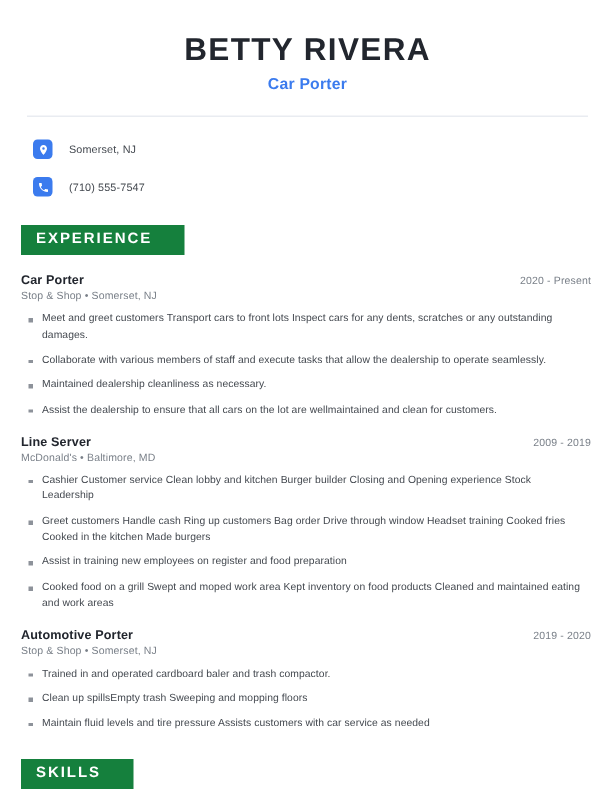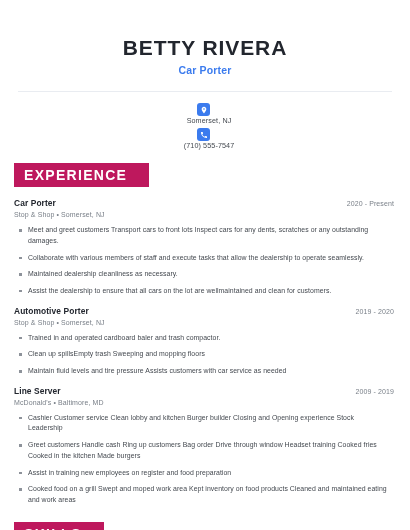--- a/index.html
+++ b/index.html
@@ -20,21 +20,21 @@
     width: 410px;
     height: 530px;
     background: #ffffff;
     padding: 0 14px;
     overflow: hidden;
     position: relative;
   }
 
   
   .header {
-    padding-top: 36px;
+    padding-top: 22px;
     text-align: center;
   }
 
   .full-name {
     font-size: 21px;
     font-weight: 700;
     letter-spacing: 0.9px;
     color: #22262e;
     line-height: 1.1;
   }
@@ -58,21 +58,20 @@
     margin-top: 11px;
     padding-left: 8px;
     list-style: none;
   }
 
   .contact-row {
     display: flex;
     align-items: center;
     height: 21px;
     margin-bottom: 4px;
-    flex-direction: column;
   }
 
   .contact-icon {
     width: 13px;
     height: 13px;
     border-radius: 3px;
     background: #3b7bee;
     display: inline-flex;
     align-items: center;
     justify-content: center;
@@ -85,23 +84,23 @@
     font-size: 7.2px;
     color: #43484f;
     letter-spacing: 0.1px;
   }
 
   
   .section { margin-top: 14px; }
 
   .section-badge {
     display: inline-block;
-    background: #be185d;
+    background: #15803d;
     color: #ffffff;
-    font-size: 14px;
+    font-size: 10px;
     font-weight: 700;
     letter-spacing: 1.3px;
     padding: 5px 22px 5px 10px;
     line-height: 1;
   }
 
   
   .entries { margin-top: 11px; }
 
   .entry { margin-bottom: 9px; }
@@ -211,45 +210,45 @@
         <ul class="bullets">
           <li class="bullet">Meet and greet customers Transport cars to front lots Inspect cars for any dents, scratches or any outstanding damages.</li>
           <li class="bullet">Collaborate with various members of staff and execute tasks that allow the dealership to operate seamlessly.</li>
           <li class="bullet">Maintained dealership cleanliness as necessary.</li>
           <li class="bullet">Assist the dealership to ensure that all cars on the lot are wellmaintained and clean for customers.</li>
         </ul>
       </div>
 
       <div class="entry">
         <div class="entry-head">
-          <span class="entry-role">Automotive Porter</span>
-          <span class="entry-dates">2019 - 2020</span>
-        </div>
-        <div class="entry-org">Stop &amp; Shop  •  Somerset, NJ</div>
-        <ul class="bullets">
-          <li class="bullet">Trained in and operated cardboard baler and trash compactor.</li>
-          <li class="bullet">Clean up spillsEmpty trash Sweeping and mopping floors</li>
-          <li class="bullet">Maintain fluid levels and tire pressure Assists customers with car service as needed</li>
-        </ul>
-      </div>
-
-      <div class="entry">
-        <div class="entry-head">
           <span class="entry-role">Line Server</span>
           <span class="entry-dates">2009 - 2019</span>
         </div>
         <div class="entry-org">McDonald's  •  Baltimore, MD</div>
         <ul class="bullets">
           <li class="bullet">Cashier Customer service Clean lobby and kitchen Burger builder Closing and Opening experience Stock Leadership</li>
           <li class="bullet">Greet customers Handle cash Ring up customers Bag order Drive through window Headset training Cooked fries Cooked in the kitchen Made burgers</li>
           <li class="bullet">Assist in training new employees on register and food preparation</li>
           <li class="bullet">Cooked food on a grill Swept and moped work area Kept inventory on food products Cleaned and maintained eating and work areas</li>
         </ul>
       </div>
 
+      <div class="entry">
+        <div class="entry-head">
+          <span class="entry-role">Automotive Porter</span>
+          <span class="entry-dates">2019 - 2020</span>
+        </div>
+        <div class="entry-org">Stop &amp; Shop  •  Somerset, NJ</div>
+        <ul class="bullets">
+          <li class="bullet">Trained in and operated cardboard baler and trash compactor.</li>
+          <li class="bullet">Clean up spillsEmpty trash Sweeping and mopping floors</li>
+          <li class="bullet">Maintain fluid levels and tire pressure Assists customers with car service as needed</li>
+        </ul>
+      </div>
+
     </div>
   </div>
 
   <div class="skills-section">
     <span class="section-badge">SKILLS</span>
 
     
   </div>
 
 </div>

